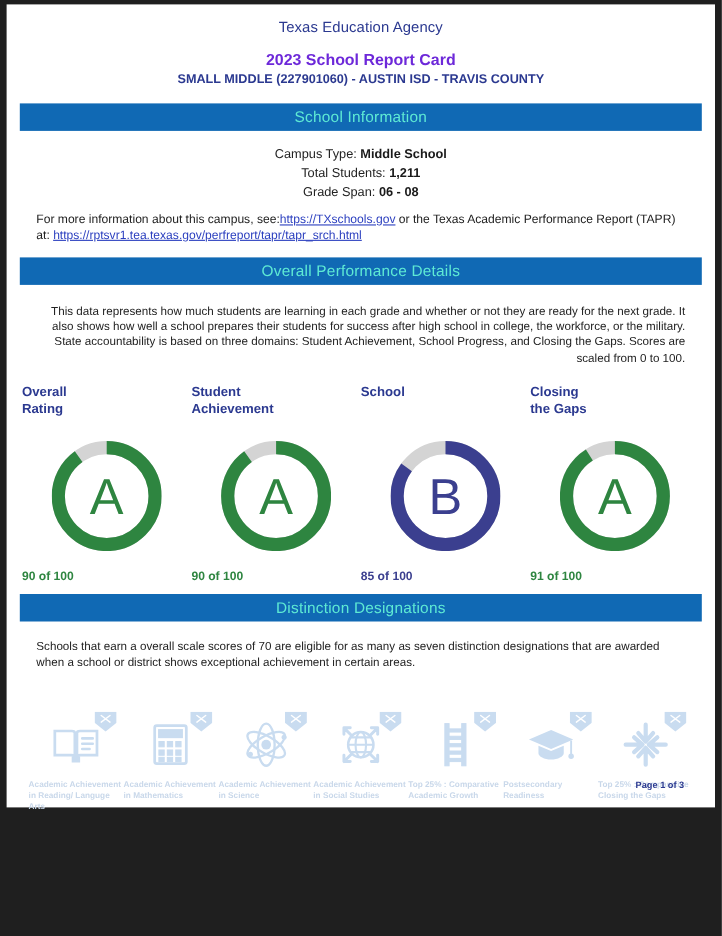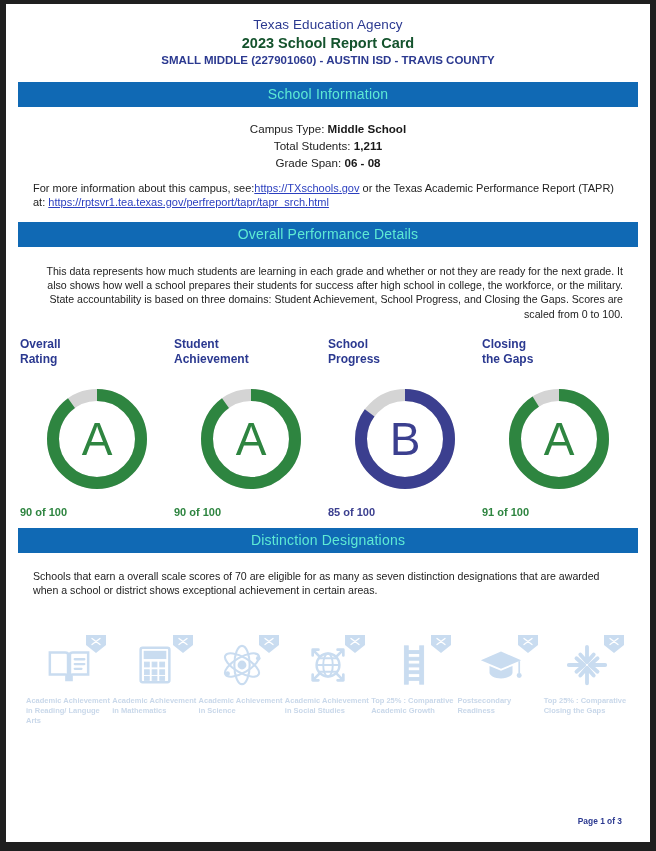--- a/index.html
+++ b/index.html
@@ -11,42 +11,42 @@
     width: 656px;
     height: 851px;
     font-family: "Liberation Sans", sans-serif;
     overflow: hidden;
   }
   .page {
     position: absolute;
     left: 6px;
     top: 4px;
     width: 644px;
-    height: 838px;
+    height: 730px;
     background: #ffffff;
     box-sizing: border-box;
   }
 
   
   .title-block {
     text-align: center;
     padding-top: 12px;
   }
   .agency-name {
     color: #2b3990;
     font-size: 13.5px;
     letter-spacing: .1px;
     line-height: 17px;
   }
   .report-title {
-    color: #14532d;
+    color: #6d28d9;
     font-size: 14.5px;
     font-weight: bold;
     line-height: 18px;
-    margin-top: 1px;
+    margin-top: 13px;
   }
   .campus-line {
     color: #2b3990;
     font-size: 11.5px;
     font-weight: bold;
     line-height: 15px;
     margin-top: 1px;
   }
 
   
@@ -257,21 +257,20 @@
             <circle cx="50" cy="50" r="44" fill="none" stroke="#d4d4d4" stroke-width="12"></circle>
             <circle cx="50" cy="50" r="44" fill="none" stroke="#2e8540" stroke-width="12" stroke-dasharray="248.8141381643116 276.46015351590177" transform="rotate(-90 50 50)"></circle>
           </svg>
           <div class="gauge-letter" style="color: rgb(46, 133, 64);">A</div>
         </div>
         <div class="gauge-score" style="color: rgb(46, 133, 64);">90 of 100</div>
       </div>
       <div class="gauge-col">
         <div class="gauge-label">
           <div>School</div>
-          <div>Progress</div>
         </div>
         <div class="gauge-ring">
           <svg width="100" height="100" viewBox="0 0 100 100">
             <circle cx="50" cy="50" r="44" fill="none" stroke="#d4d4d4" stroke-width="12"></circle>
             <circle cx="50" cy="50" r="44" fill="none" stroke="#3b3f8f" stroke-width="12" stroke-dasharray="234.9911304885165 276.46015351590177" transform="rotate(-90 50 50)"></circle>
           </svg>
           <div class="gauge-letter" style="color: rgb(59, 63, 143);">B</div>
         </div>
         <div class="gauge-score" style="color: rgb(59, 63, 143);">85 of 100</div>
       </div>

